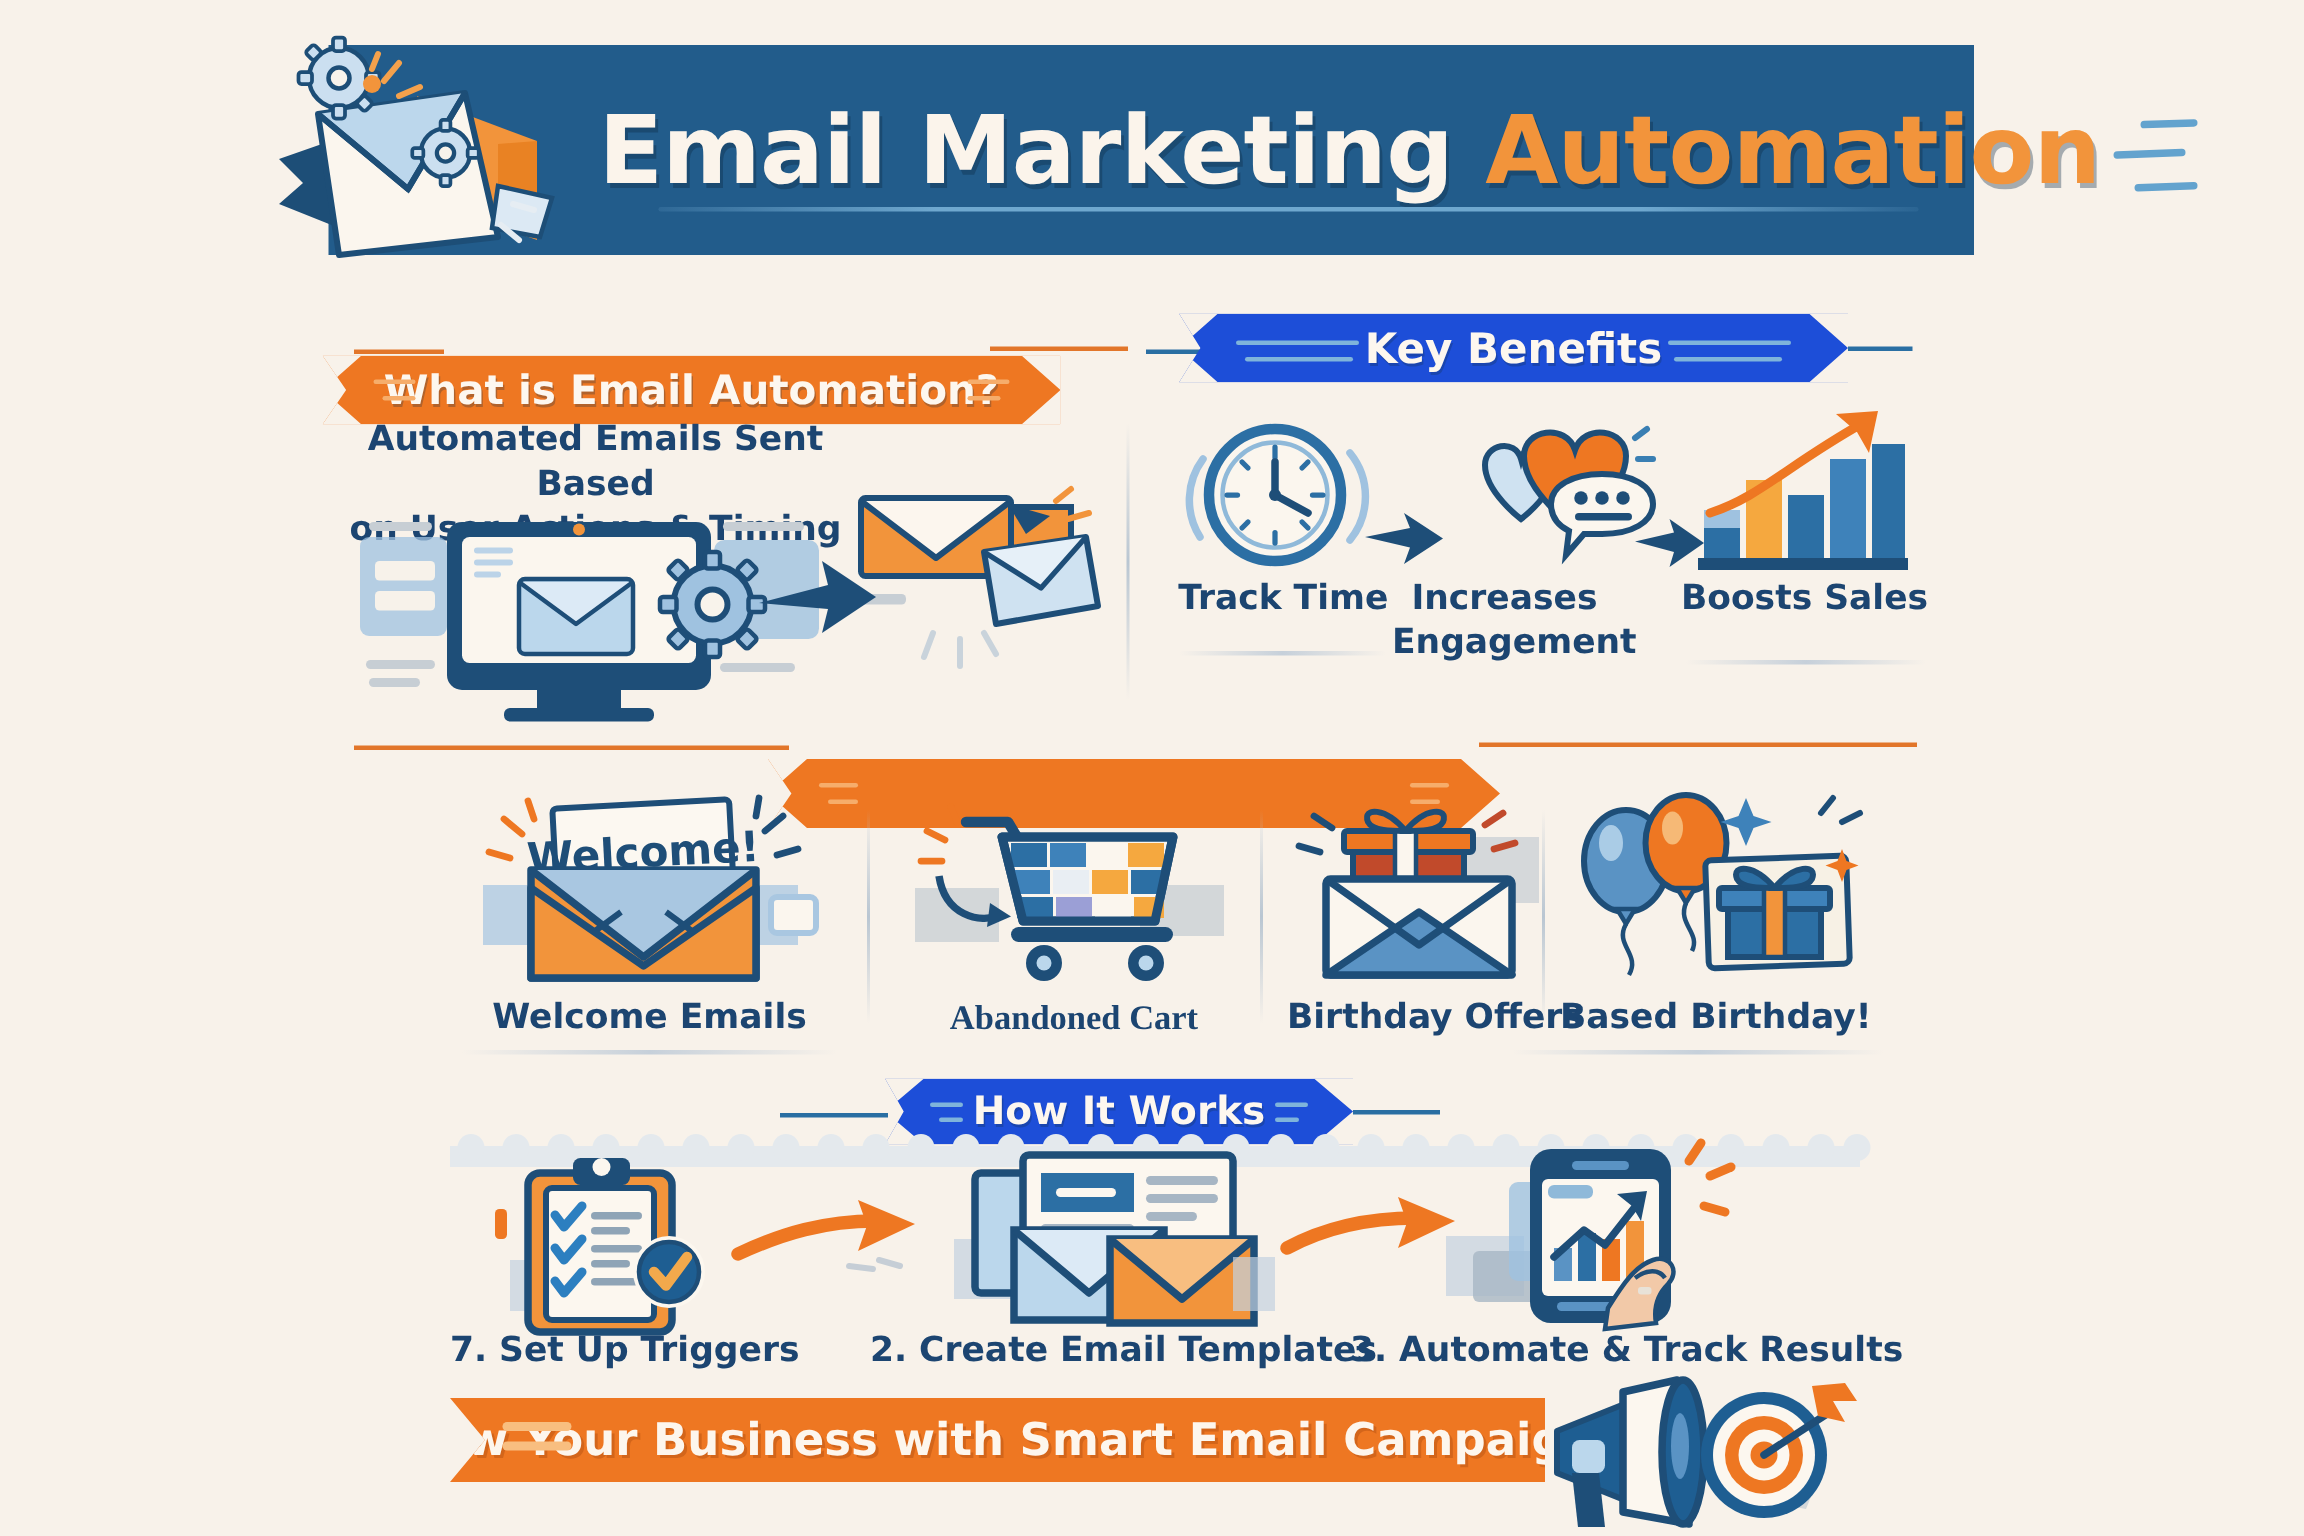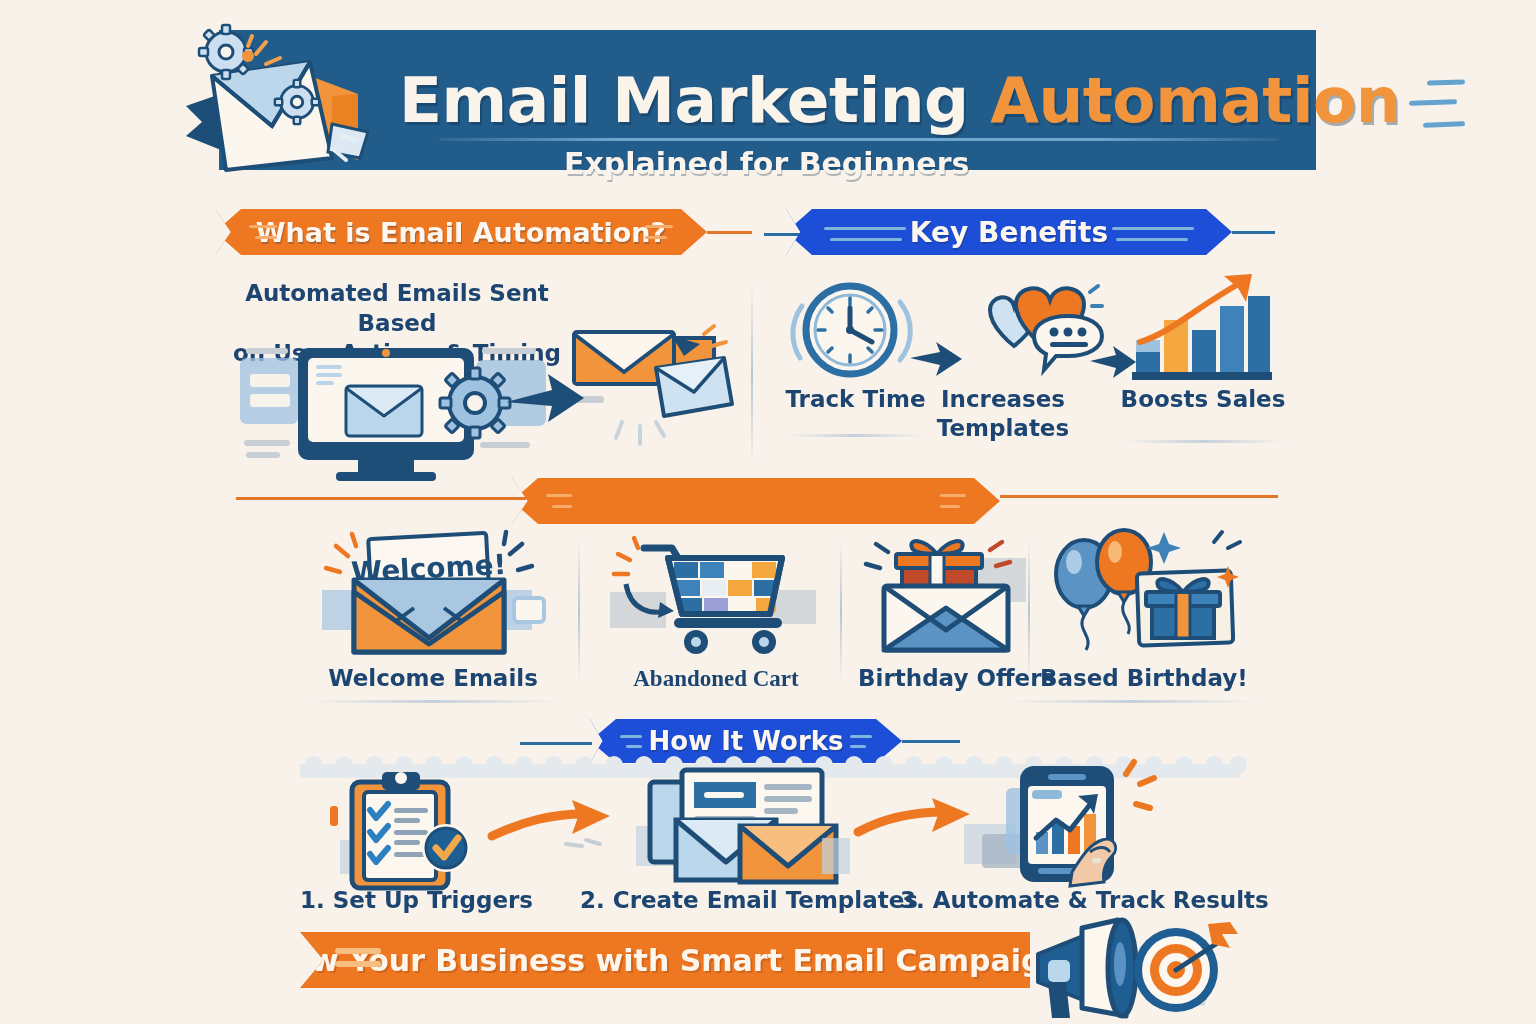--- a/index.html
+++ b/index.html
@@ -47,21 +47,21 @@
 
   
   .ribbon{
     position:absolute; height:46px;
     display:flex; align-items:center; justify-content:center;
     font-family:"DejaVu Sans", sans-serif;
     font-weight:bold; color:#FDF7EF;
     text-shadow:1px 2px 0 rgba(20,45,70,.28);
     clip-path: polygon(0 0, 100% 0, 100% 100%, 0 100%, 3.2% 50%);
   }
-  .ribbon.orange{ background:#EE7722; }
+  .ribbon.orange{ background:#EE7722;margin-top:28px; }
   .ribbon.blue  { background:#1d4ed8; }
   .ribbon-notch-l, .ribbon-notch-r{
     position:absolute; top:0; width:26px; height:46px;
     background:#F8F2EA;
   }
   .ribbon-notch-l{ left:0;  clip-path:polygon(0 0, 100% 0, 0 50%, 100% 100%, 0 100%); }
   .ribbon-notch-r{ right:0; clip-path:polygon(100% 0, 0 0, 100% 50%, 0 100%, 100% 100%); }
 
   .rib-line{ position:absolute; height:3px; border-radius:2px; }
   .rib-line.o{ background:#F6AD6B; }
@@ -112,21 +112,20 @@
 <body>
 
 <div class="stage">
 
   <div class="header-bar">
     <div class="header-inner">
       <div class="title">
         <span>Email Marketing </span><span class="accent">Automation</span>
       </div>
       <div class="title-rule"></div>
-      <div class="subtitle">Explained for Beginners</div>
       <div class="hdr-dash hdr-d1"></div>
       <div class="hdr-dash hdr-d2"></div>
       <div class="hdr-dash hdr-d3"></div>
     </div>
   </div>
 
   <div class="hdr-art">
     <svg width="230" height="140" viewBox="0 0 230 140">
 
       <path d="M4 66 L44 52 L44 112 L4 96 L20 82 Z" fill="#1D4E77"></path>
@@ -332,21 +331,21 @@
       <rect x="60" y="58" width="24" height="44" fill="#2C6FA4"></rect>
       <rect x="88" y="34" width="24" height="68" fill="#3E82BA"></rect>
       <rect x="116" y="24" width="22" height="78" fill="#2C6FA4"></rect>
       <rect x="0" y="100" width="140" height="8" fill="#1E4E78"></rect>
       <path d="M8 70 C40 60 60 38 110 10" fill="none" stroke="#EE7722" stroke-width="6" stroke-linecap="round"></path>
       <path d="M92 4 L120 2 L114 30 L106 16 Z" fill="#EE7722"></path>
     </svg>
   </div>
 
   <div class="caption" style="left:768px; top:385px; width:175px;">Track Time</div>
-  <div class="caption wrap" style="left:928px; top:385px; width:150px;">Increases Templates</div>
+  <div class="caption wrap" style="left:928px; top:385px; width:150px;">Increases Engagement</div>
   <div class="caption" style="left:1118px; top:385px; width:170px;">Boosts Sales</div>
 
   <div class="underline-soft" style="left:786px; top:434px; width:138px;"></div>
   <div class="underline-soft" style="left:1124px; top:440px; width:160px;"></div>
 
   <div class="tail o" style="left:236px; top:497px; width:290px;"></div>
   <div class="tail o" style="left:986px; top:495px; width:292px;"></div>
   <div class="ribbon orange" style="left:512px; top:478px; width:488px;">
     <div class="ribbon-notch-l"></div>
     <div class="ribbon-notch-r"></div>
@@ -635,21 +634,21 @@
       <path d="M126 92 C134 86 142 86 146 92" fill="none" stroke="#1E4E78" stroke-width="3"></path>
       <rect x="128" y="98" width="9" height="5" rx="2" fill="#E8E2D8"></rect>
       <g stroke="#EE7722" stroke-width="6" stroke-linecap="round">
         <line x1="162" y1="14" x2="170" y2="2"></line>
           <line x1="176" y1="24" x2="190" y2="18"></line>
           <line x1="172" y1="44" x2="186" y2="48"></line>
       </g>
     </svg>
   </div>
 
-  <div class="caption" style="left:300px; top:886px; width:230px;">1. Set Up Triggers</div>
+  <div class="caption" style="left:300px; top:886px; width:230px;">7. Set Up Triggers</div>
   <div class="caption" style="left:580px; top:886px; width:320px;">2. Create Email Templates</div>
   <div class="caption" style="left:900px; top:886px; width:340px;">3. Automate &amp; Track Results</div>
 
   <div class="cta">
     <span class="cta-text"><span>Grow Your Business with Smart Email Campaigns!</span><span class="cta-bang">!</span></span>
   </div>
   <div class="cta-lines">
     <i></i>
       <i></i>
   </div>

